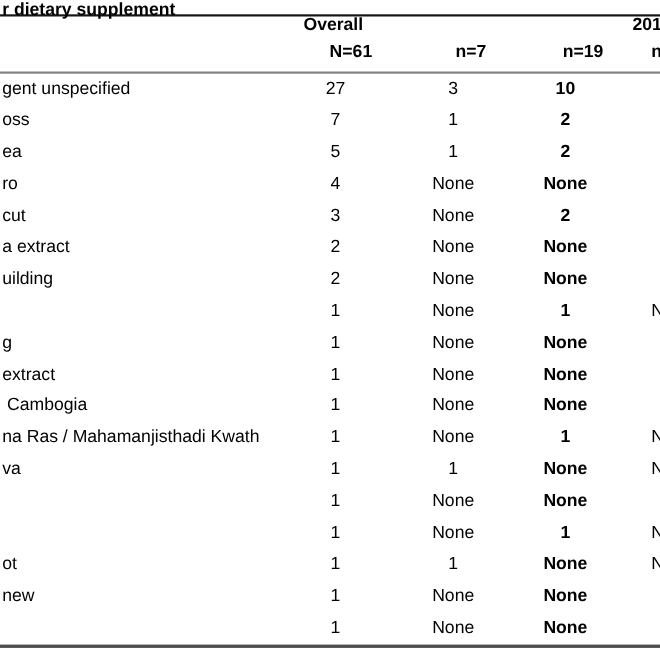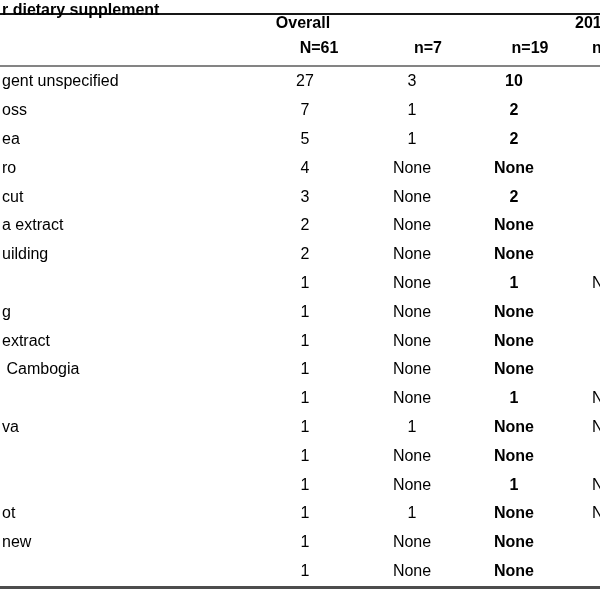--- a/index.html
+++ b/index.html
@@ -144,20 +144,21 @@
     <span class="val v4"></span>
   </div>
       <div class="row">
     <span class="name"> Cambogia</span>
     <span class="val v1">1</span>
     <span class="val v2">None</span>
     <span class="val v3">None</span>
     <span class="val v4"></span>
   </div>
       <div class="row">
+    <span class="name">na Ras / Mahamanjisthadi Kwath</span>
     <span class="val v1">1</span>
     <span class="val v2">None</span>
     <span class="val v3">1</span>
     <span class="val v4">N</span>
   </div>
       <div class="row">
     <span class="name">va</span>
     <span class="val v1">1</span>
     <span class="val v2">1</span>
     <span class="val v3">None</span>

